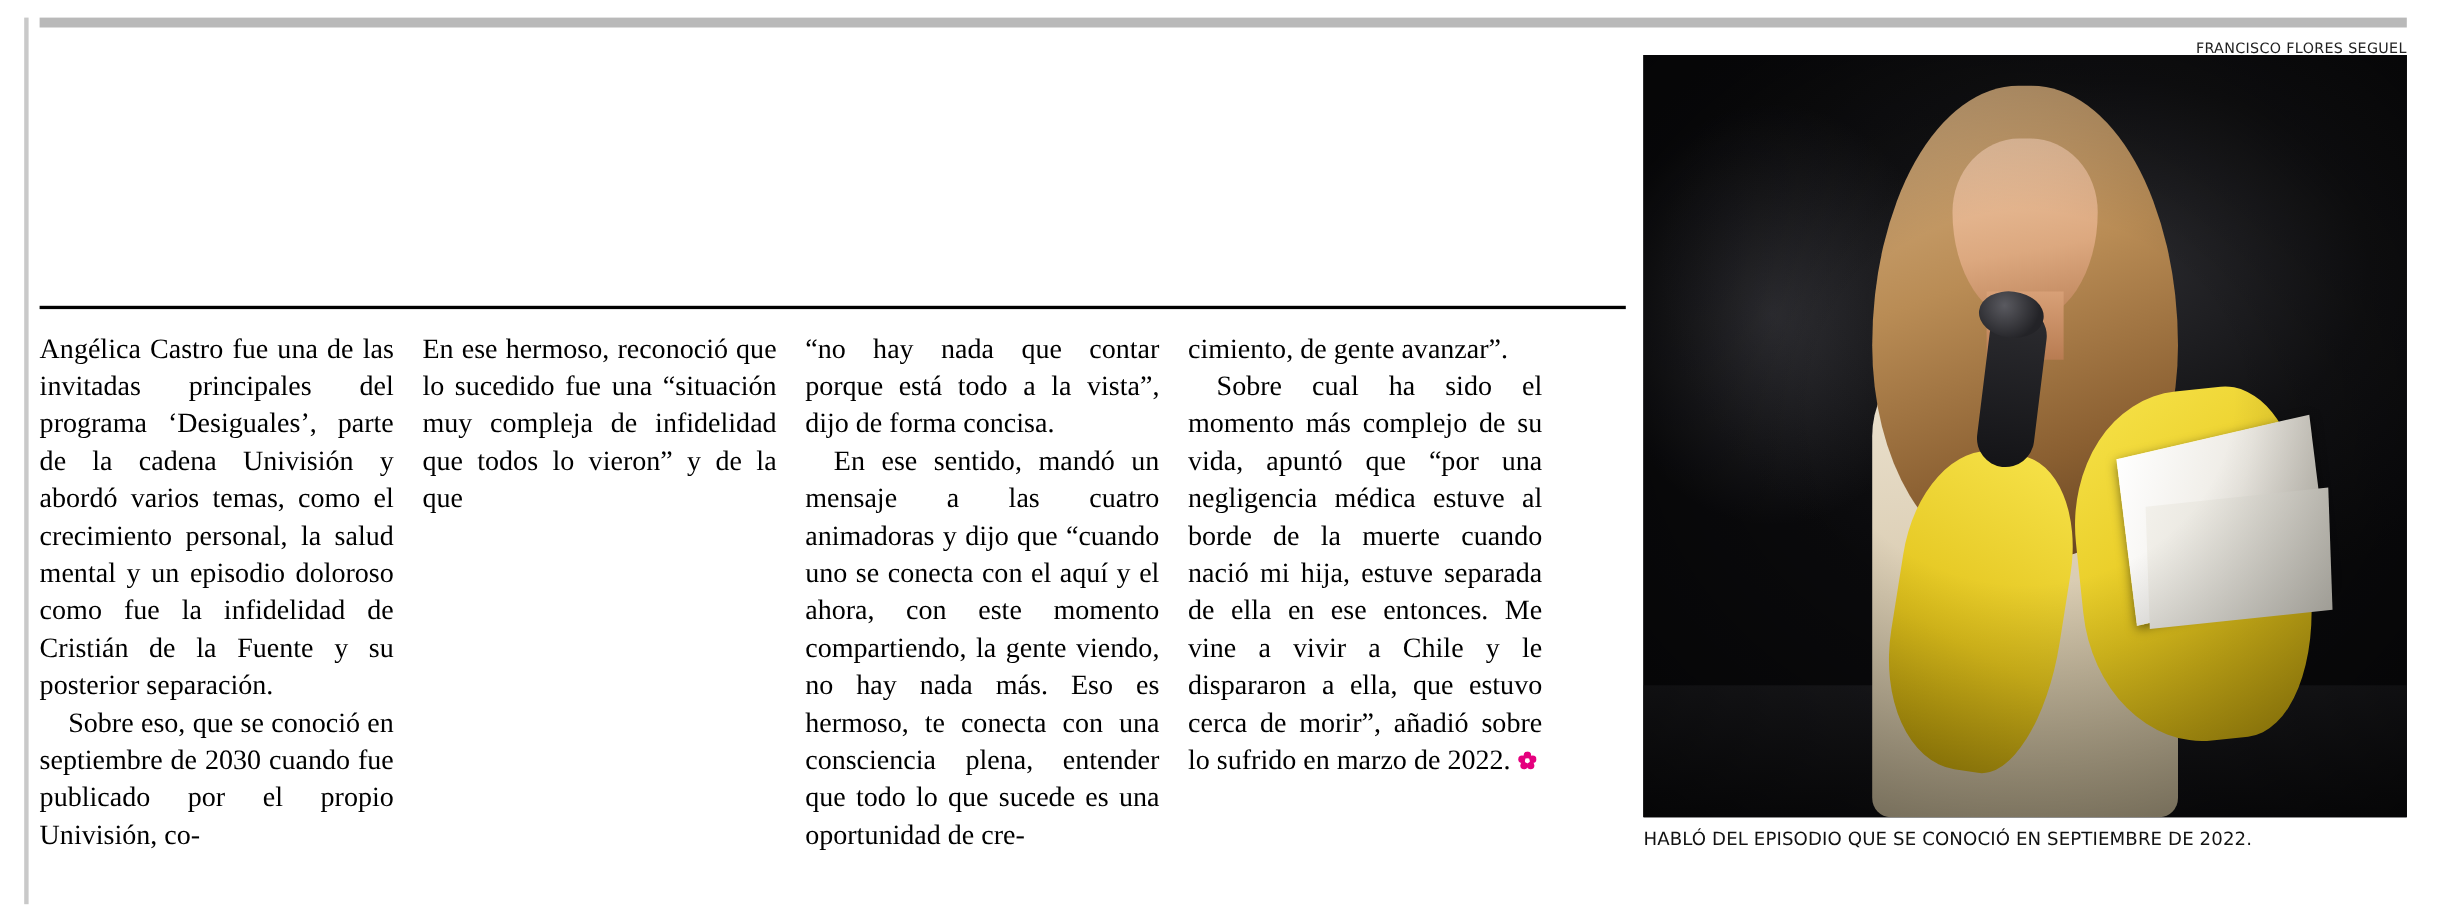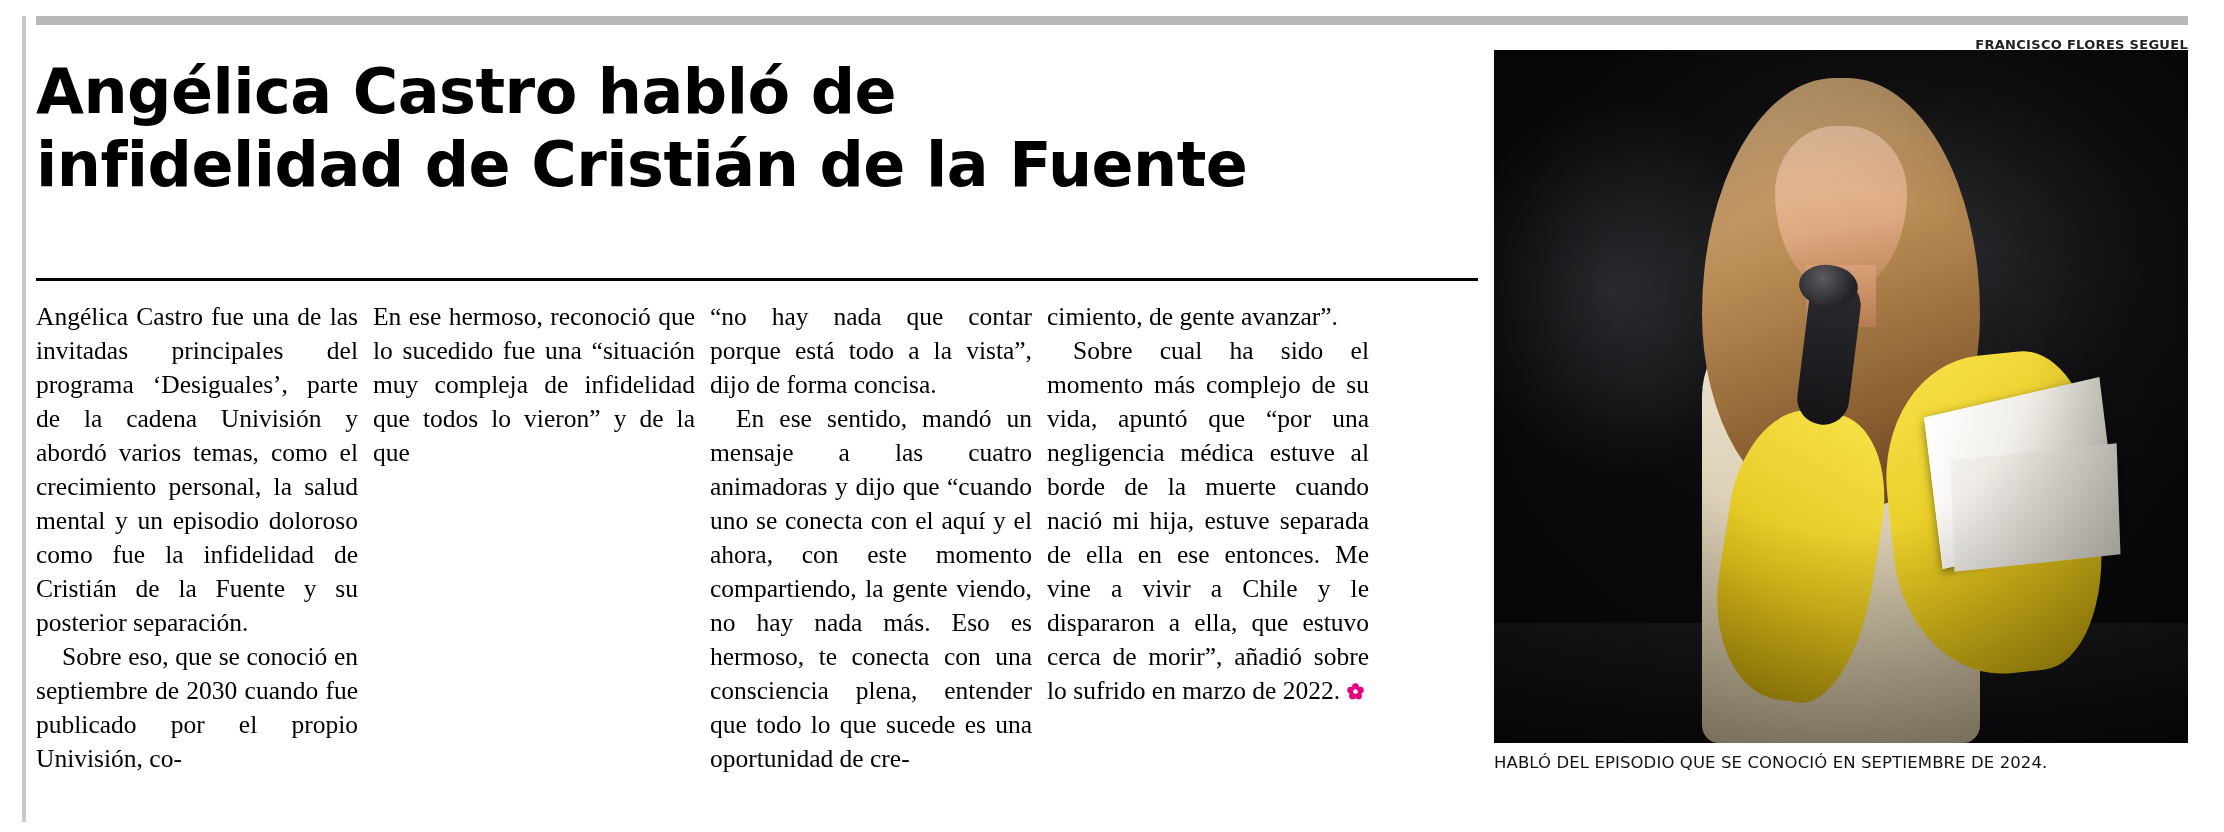--- a/index.html
+++ b/index.html
@@ -64,21 +64,21 @@
     background: #000000;
   }
   
   .columns {
     position: absolute;
     left: 36px;
     top: 300px;
     width: 1444px;
     height: 520px;
     display: flex;
-    gap: 15px;
+    gap: 26px;
   }
   .col {
     width: 322px;
     font-family: "Liberation Serif", serif;
     font-size: 25.5px;
     line-height: 1.335;
     color: #000000;
     text-align: justify;
     text-justify: inter-word;
     hyphens: manual;
@@ -104,21 +104,21 @@
     left: 1494px;
     top: 50px;
     width: 694px;
     height: 775px;
   }
   .credit {
     position: absolute;
     right: 0;
     top: -13px;
     font-family: "DejaVu Sans", sans-serif;
-    font-weight: 700;
+    font-weight: 400;
     font-size: 13px;
     letter-spacing: 0.3px;
     color: #222222;
     text-align: left;
     white-space: nowrap;
   }
   .photo {
     position: absolute;
     left: 0;
     top: 0;
@@ -263,24 +263,20 @@
   }
 </style>
 </head>
 <body>
 
 <div class="page">
 
   <div class="top-rule"></div>
   <div class="left-rule"></div>
 
-  <div class="headline">
-    <span class="line">Angélica Castro habló de</span>
-    <span class="line">infidelidad de Cristián de la Fuente</span>
-  </div>
 
   <div class="head-rule"></div>
 
   <div class="columns">
 
     <div class="col">
       <p>Angélica Castro fue una de las invitadas principales del programa ‘Desiguales’, parte de la cadena Univisión y abordó varios temas, como el crecimiento personal, la salud mental y un episodio doloroso como fue la infidelidad de Cristián de la Fuente y su posterior separación.</p>
       <p>Sobre eso, que se conoció en septiembre de 2030 cuando fue publicado por el propio Univisión, co-</p>
     </div>
 
@@ -320,16 +316,16 @@
       <div class="ph-face"></div>
       <div class="ph-neck"></div>
       <div class="ph-arm"></div>
       <div class="ph-arm2"></div>
       <div class="ph-paper"></div>
       <div class="ph-paper2"></div>
       <div class="ph-mic"></div>
       <div class="ph-mic-top"></div>
       <div class="ph-vign"></div>
     </div>
-    <div class="caption">HABLÓ DEL EPISODIO QUE SE CONOCIÓ EN SEPTIEMBRE DE 2024.</div>
+    <div class="caption">HABLÓ DEL EPISODIO QUE SE CONOCIÓ EN SEPTIEMBRE DE 2022.</div>
   </div>
 
 </div>
 
 </body></html>

